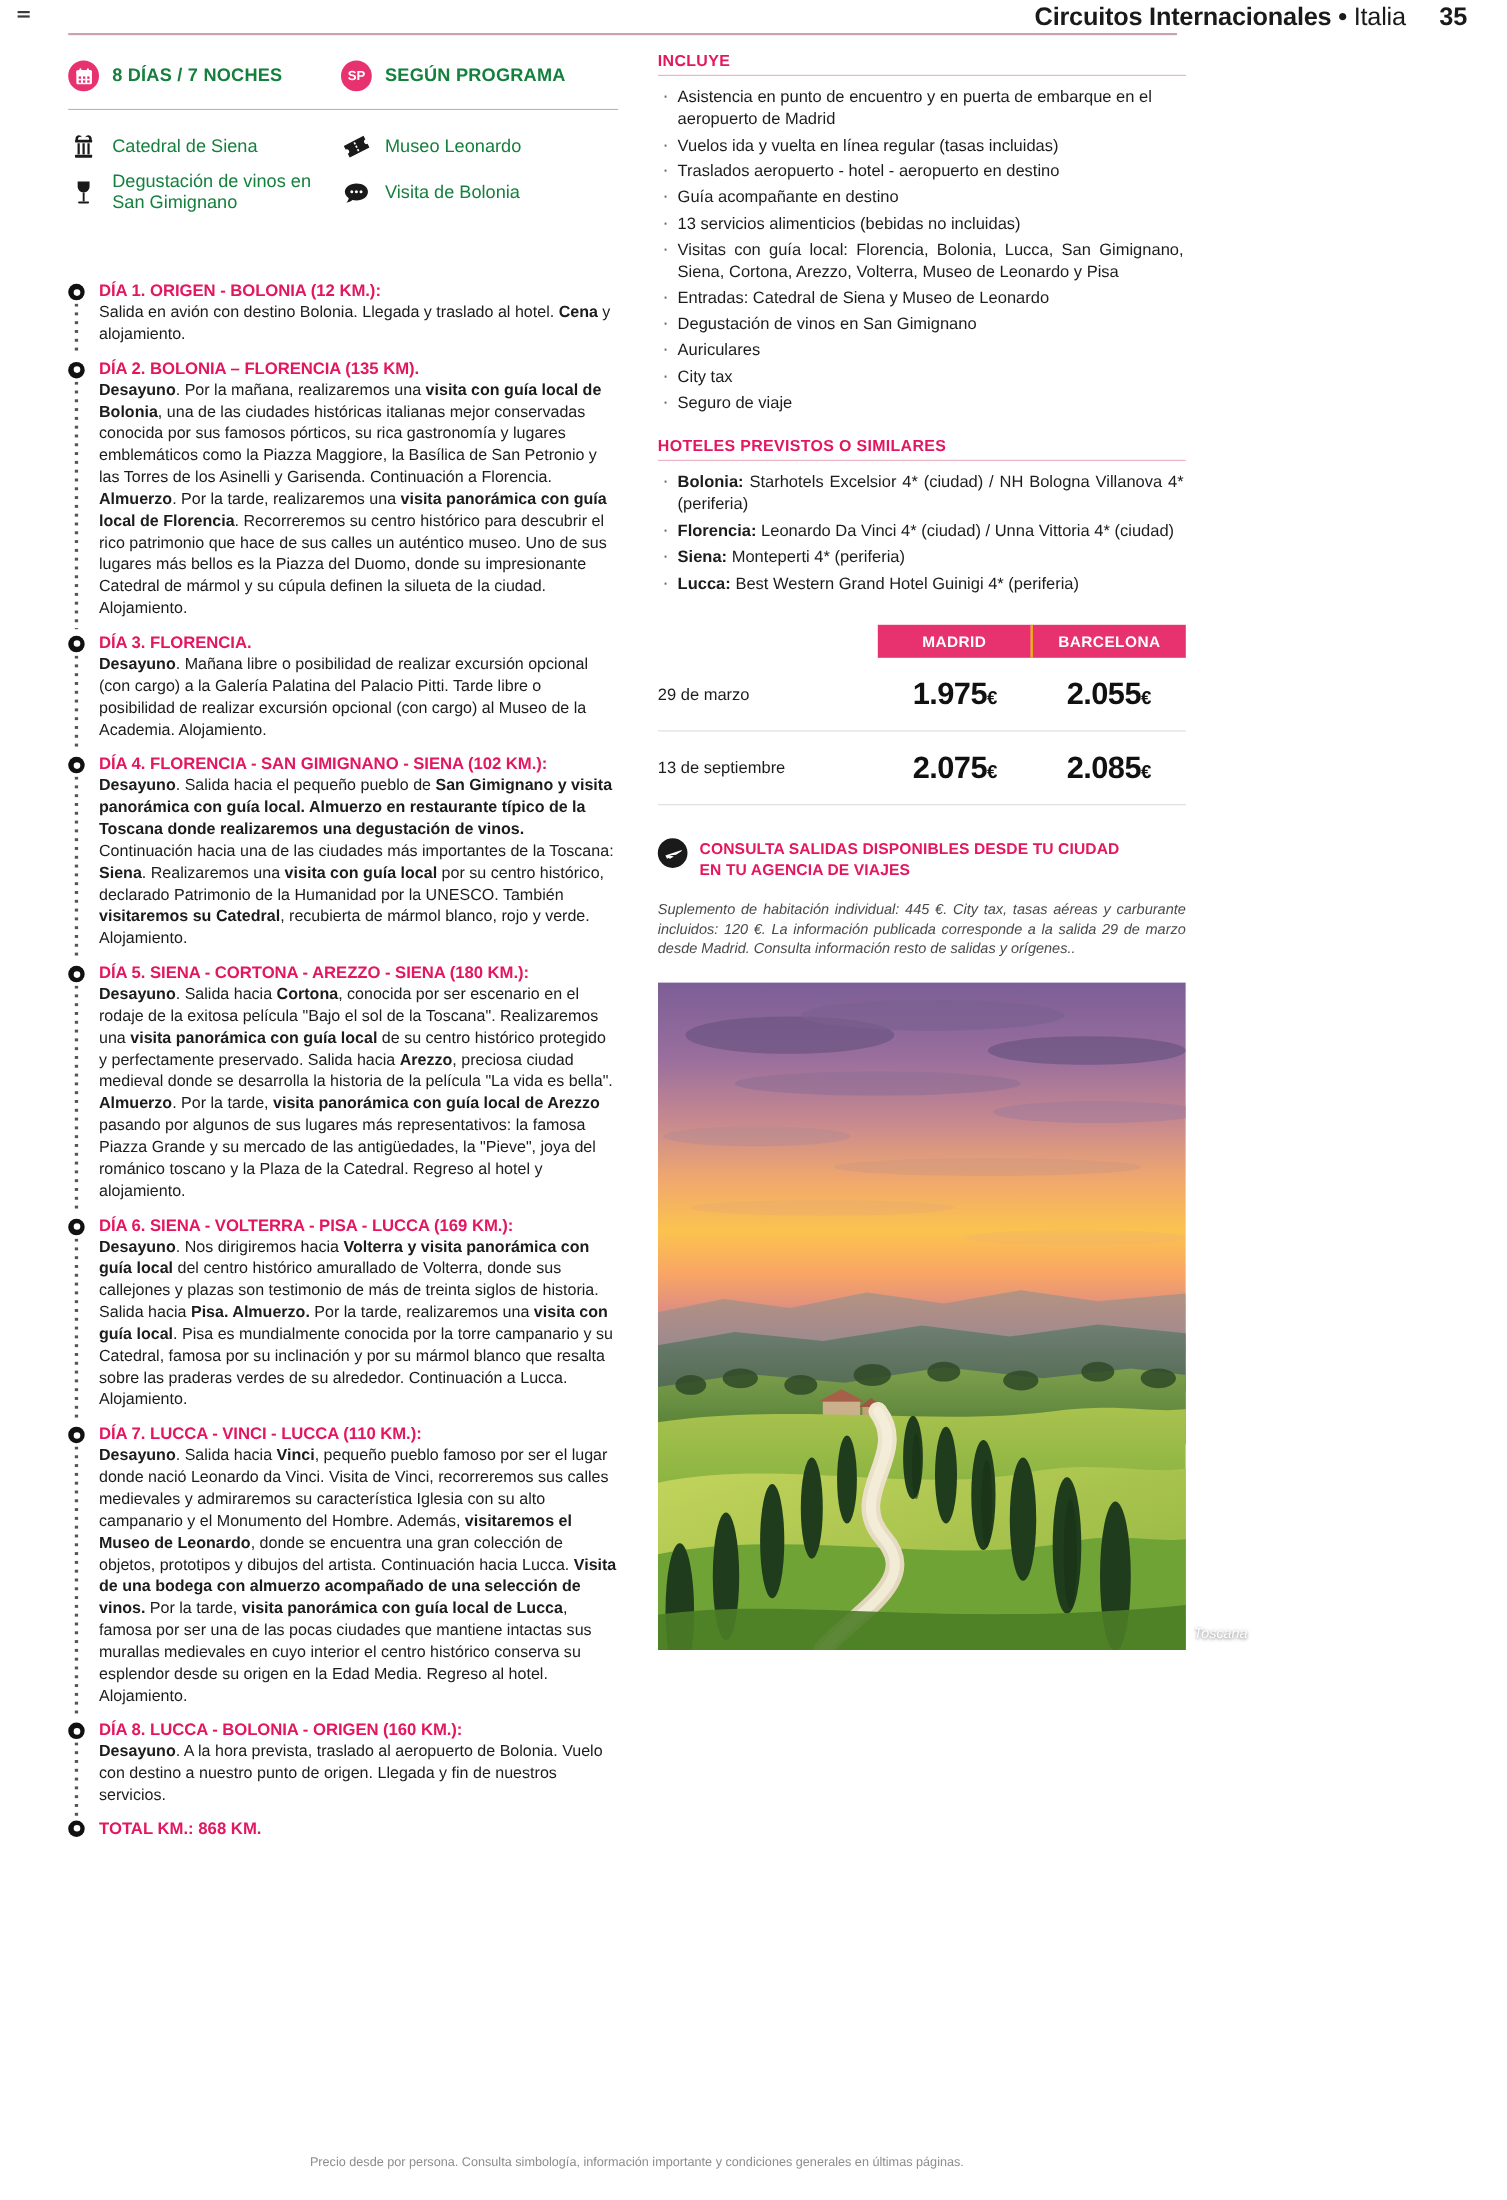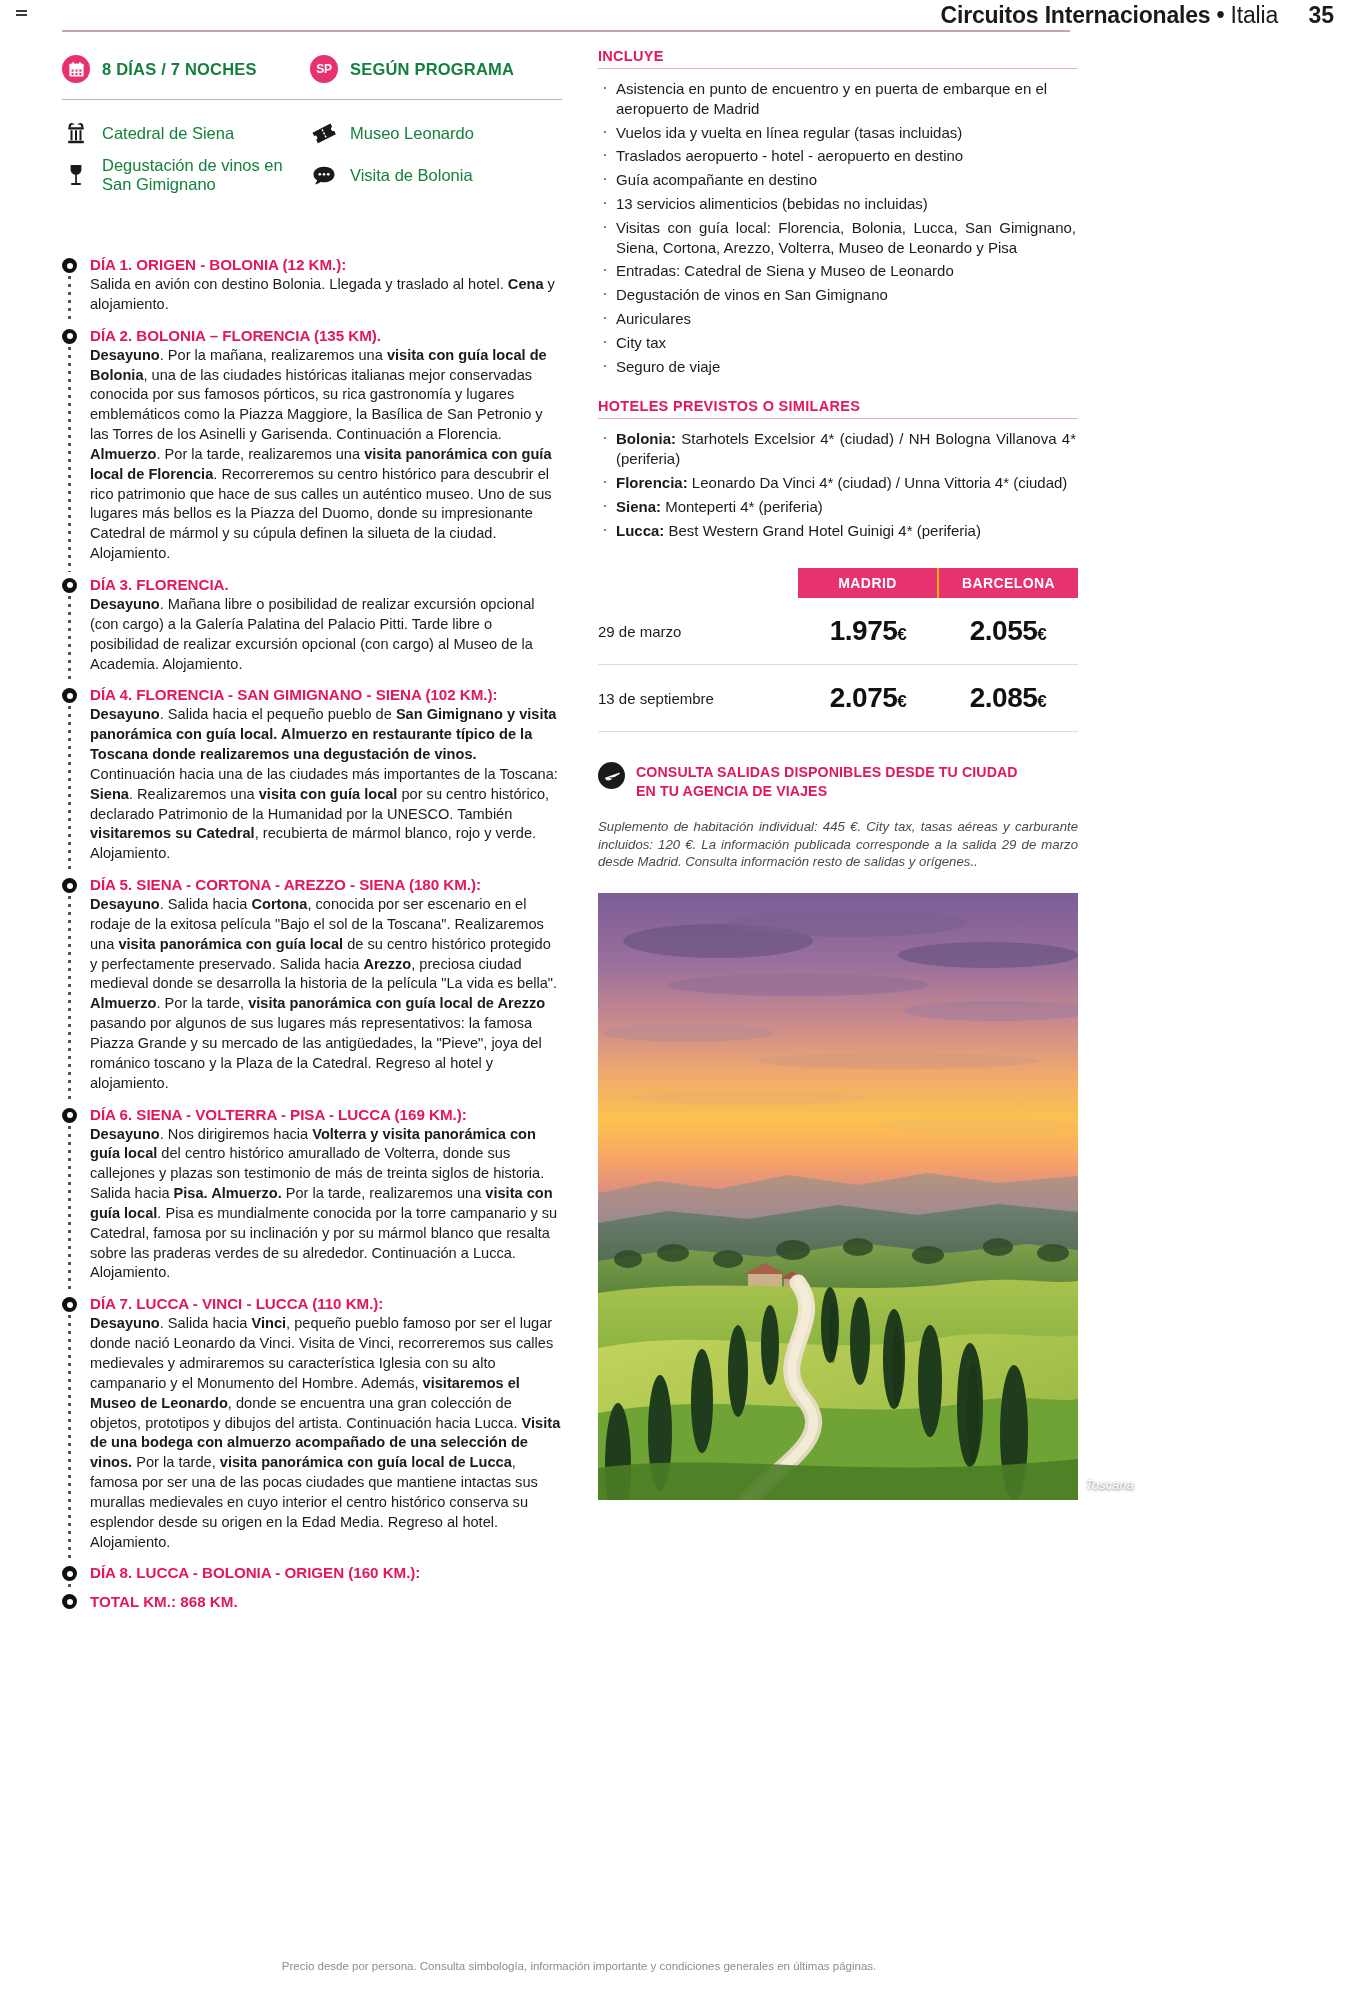--- a/index.html
+++ b/index.html
@@ -317,20 +317,21 @@
       <span class="day-marker"></span>
       <span class="day-dots"></span>
       <div class="day-title">DÍA 7. LUCCA - VINCI - LUCCA (110 KM.):</div>
       <div class="day-body"><b>Desayuno</b>. Salida hacia <b>Vinci</b>, pequeño pueblo famoso por ser el lugar donde nació Leonardo da Vinci. Visita de Vinci, recorreremos sus calles medievales y admiraremos su característica Iglesia con su alto campanario y el Monumento del Hombre. Además, <b>visitaremos el Museo de Leonardo</b>, donde se encuentra una gran colección de objetos, prototipos y dibujos del artista. Continuación hacia Lucca. <b>Visita de una bodega con almuerzo acompañado de una selección de vinos.</b> Por la tarde, <b>visita panorámica con guía local de Lucca</b>, famosa por ser una de las pocas ciudades que mantiene intactas sus murallas medievales en cuyo interior el centro histórico conserva su esplendor desde su origen en la Edad Media. Regreso al hotel. Alojamiento.</div>
     </div>
 
     <div class="day">
       <span class="day-marker"></span>
       <span class="day-dots"></span>
       <div class="day-title">DÍA 8. LUCCA - BOLONIA - ORIGEN (160 KM.):</div>
+      <div class="day-body"><b>Desayuno</b>. A la hora prevista, traslado al aeropuerto de Bolonia. Vuelo con destino a nuestro punto de origen. Llegada y fin de nuestros servicios.</div>
     </div>
 
     <div class="total-km">
       <span class="day-marker" style="top:1px;"></span>
       <span>TOTAL KM.: 868 KM.</span>
     </div>
   </div>
 
   <div class="right-col">
 

